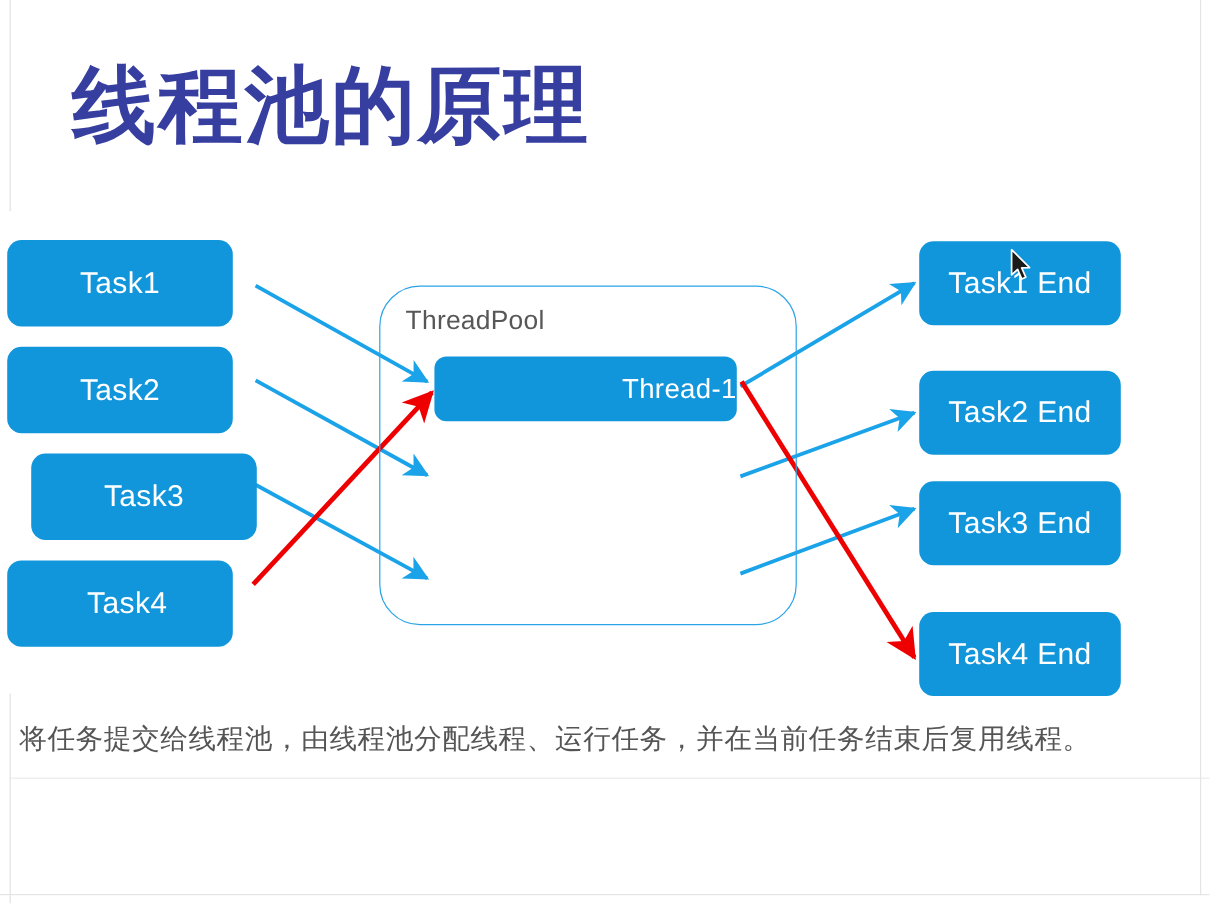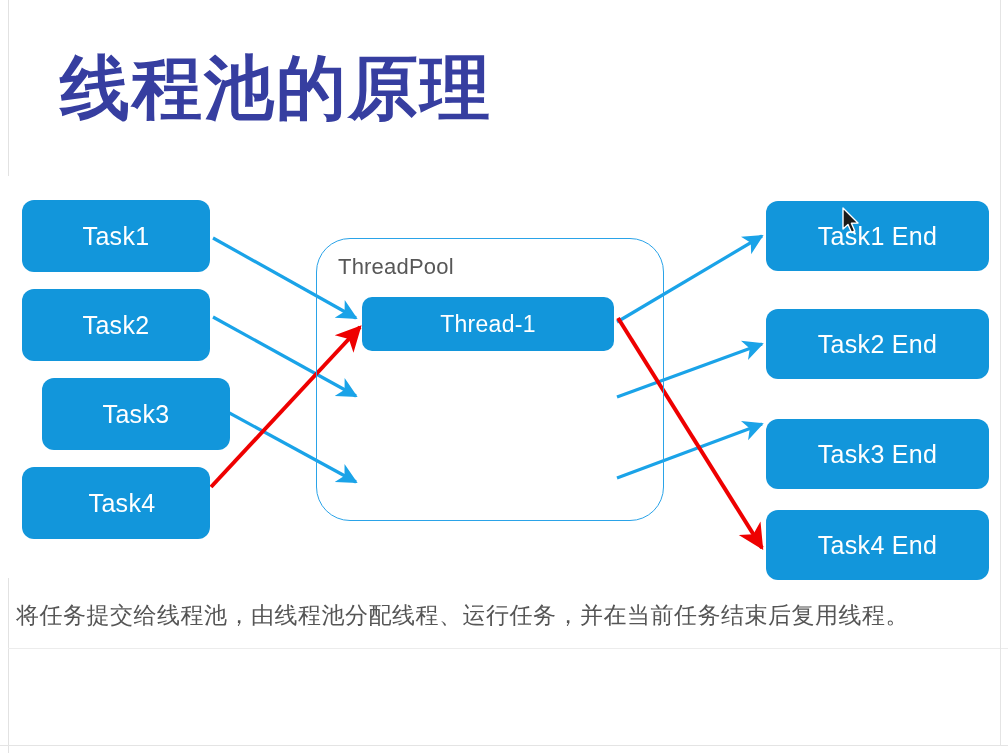--- a/index.html
+++ b/index.html
@@ -68,32 +68,32 @@
     color: #ffffff;
     border-radius: 10px;
     display: flex;
     align-items: center;
     justify-content: center;
     font-size: 25px;
     font-weight: 400;
     letter-spacing: 0.3px;
     box-sizing: border-box;
   }
-  .node.task      { width: 188px; height: 72px; left: 22px;  border-radius: 12px; align-items: center; }
-  .node.endnode   { width: 223px; height: 70px; left: 766px; border-radius: 12px; }
-  .node.thread    { width: 252px; height: 54px; left: 362px; border-radius: 10px; font-size: 23px; }
+  .node.task      { width: 188px; height: 72px; left: 6px;  border-radius: 12px; align-items: center; }
+  .node.endnode   { width: 168px; height: 70px; left: 766px; border-radius: 12px; }
+  .node.thread    { width: 252px; height: 54px; left: 362px; border-radius: 10px; font-size: 23px; justify-content: flex-end; }
 
   #task-col .node.task:nth-child(1) { top: 200px; }
   #task-col .node.task:nth-child(2) { top: 289px; }
   #task-col .node.task:nth-child(3) { top: 378px; margin-left: 20px; }
   #task-col .node.task:nth-child(4) { top: 467px; padding-left: 12px; }
 
   #end-col .node.endnode:nth-child(1) { top: 201px; }
   #end-col .node.endnode:nth-child(2) { top: 309px; }
-  #end-col .node.endnode:nth-child(3) { top: 419px; }
+  #end-col .node.endnode:nth-child(3) { top: 401px; }
   #end-col .node.endnode:nth-child(4) { top: 510px; }
 
   #threadpool {
     position: absolute;
     left: 316px;
     top: 238px;
     width: 348px;
     height: 283px;
     border: 1.6px solid #2aa3e8;
     border-radius: 34px;

